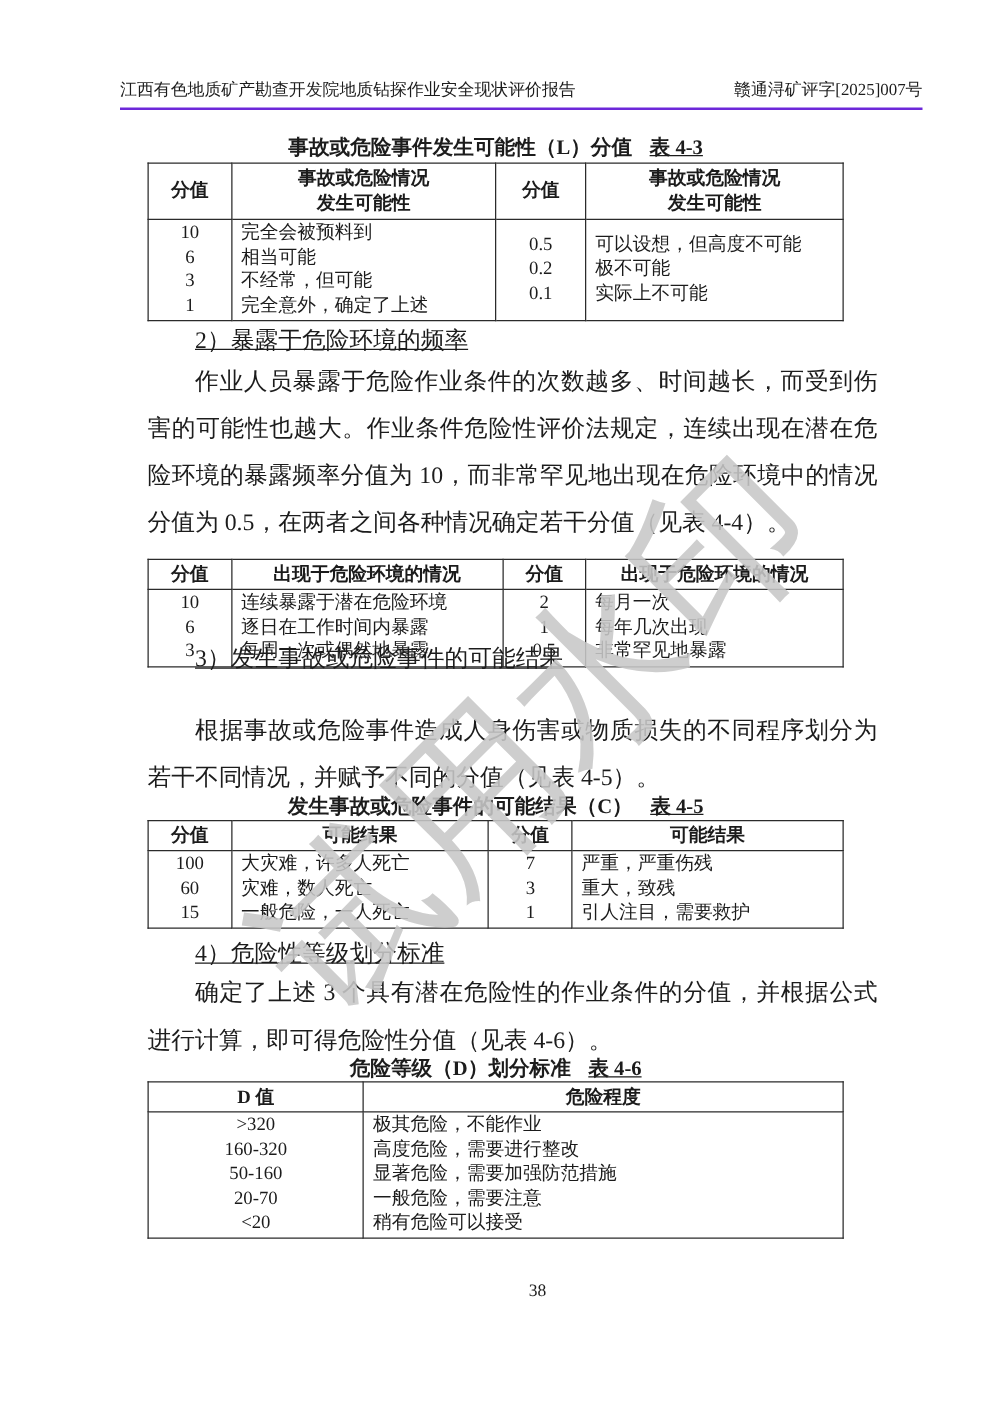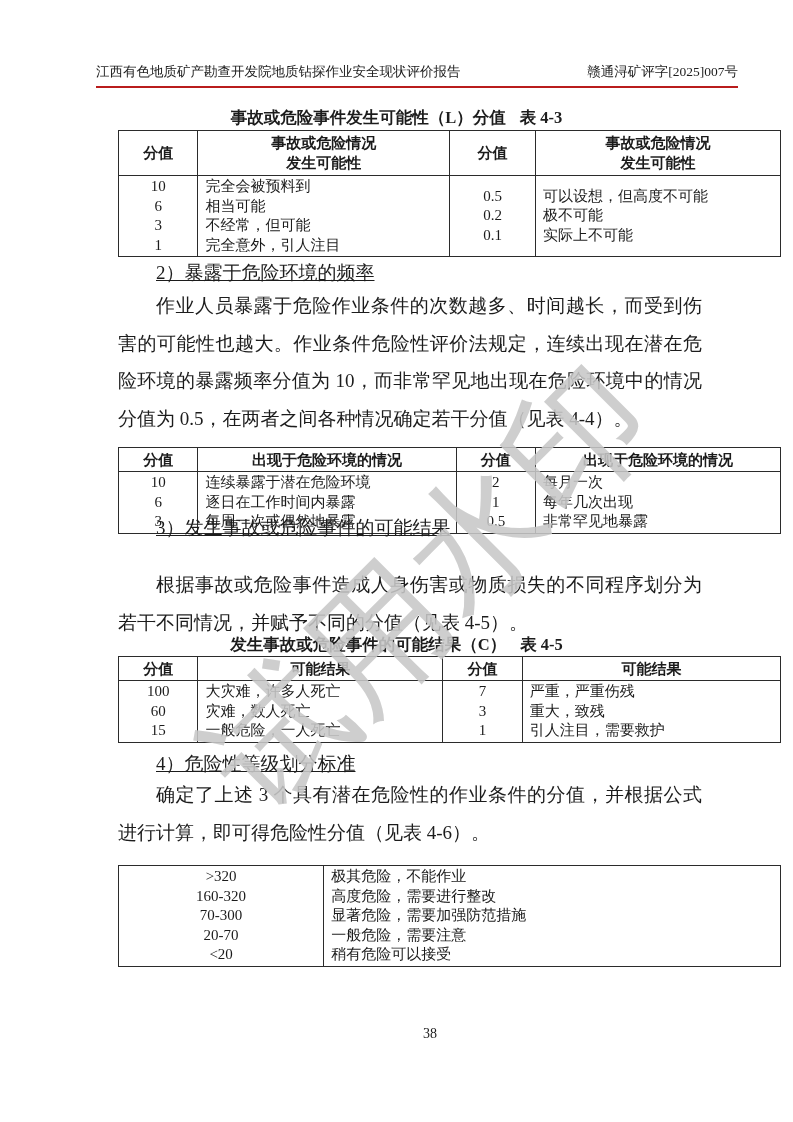--- a/index.html
+++ b/index.html
@@ -9,33 +9,33 @@
     background: #ffffff;
     font-family: "Liberation Serif", "DejaVu Serif", serif;
     color: #1c1c1c;
     overflow: hidden;
   }
   
   .doc-header {
     position: absolute; left: 96px; top: 62px; width: 642px;
     display: flex; justify-content: space-between; align-items: flex-end;
     font-size: 13.5px; line-height: 20px;
-    border-bottom: 2px solid #b91c1c; padding-bottom: 4px;
+    border-bottom: 2px solid #6d28d9; padding-bottom: 4px;
     z-index: 1;
   }
   
   .abs { position: absolute; left: 118px; z-index: 1; }
   .tbl-title {
     width: 557px; text-align: center; font-weight: bold;
     font-size: 16.5px; line-height: 20px;
   }
-  .tbl-title .tlabel { margin-left: 14px; }
+  .tbl-title .tlabel { margin-left: 14px; text-decoration: underline; }
   table.tbl {
     border-collapse: collapse; table-layout: fixed;
-    width: 663px; background: transparent; border-radius: 22px;
+    width: 557px; background: transparent; border-radius: 22px;
   }
   table.tbl td {
     border: 1.6px solid #2b2b2b; padding: 1px 7px;
     font-size: 15px; color: #1b1b1b; vertical-align: middle;
   }
   td.th { font-weight: bold; text-align: center; font-size: 15.5px; line-height: 20px; }
   td.score-cell { text-align: center; }
   td.desc-cell  { text-align: left; }
   .cl { line-height: 19.5px; white-space: nowrap; }
   .t43 .hrow td { height: 42px; }
@@ -101,21 +101,21 @@
       <td class="score-cell">
         <div class="cl">10</div>
         <div class="cl">6</div>
         <div class="cl">3</div>
         <div class="cl">1</div>
       </td>
       <td class="desc-cell">
         <div class="cl">完全会被预料到</div>
         <div class="cl">相当可能</div>
         <div class="cl">不经常，但可能</div>
-        <div class="cl">完全意外，引人注目</div>
+        <div class="cl">完全意外，确定了上述</div>
       </td>
       <td class="score-cell">
         <div class="cl">0.5</div>
         <div class="cl">0.2</div>
         <div class="cl">0.1</div>
       </td>
       <td class="desc-cell">
         <div class="cl">可以设想，但高度不可能</div>
         <div class="cl">极不可能</div>
         <div class="cl">实际上不可能</div>
@@ -207,31 +207,38 @@
         <div class="cl">重大，致残</div>
         <div class="cl">引人注目，需要救护</div>
       </td>
     </tr>
   </tbody>
     </table>
 
   <div class="abs sec-heading" style="top:750px">4）危险性等级划分标准</div>
   <div class="abs para" style="top:776px">确定了上述 3 个具有潜在危险性的作业条件的分值，并根据公式进行计算，即可得危险性分值（见表 4-6）。</div>
 
+  <div class="abs tbl-title" style="top:845px">
+    <span>危险等级（D）划分标准</span><span class="tlabel">表 4-6</span>
+  </div>
   <table class="abs tbl t46" style="top:865px">
     <colgroup>
         <col style="width:31%">
         <col style="width:69%">
       </colgroup>
     <tbody>
+        <tr class="hrow">
+      <td class="th">D 值</td>
+      <td class="th">危险程度</td>
+    </tr>
     <tr>
       <td class="score-cell">
         <div class="cl">&gt;320</div>
         <div class="cl">160-320</div>
-        <div class="cl">70-300</div>
+        <div class="cl">50-160</div>
         <div class="cl">20-70</div>
         <div class="cl">&lt;20</div>
       </td>
       <td class="desc-cell">
         <div class="cl">极其危险，不能作业</div>
         <div class="cl">高度危险，需要进行整改</div>
         <div class="cl">显著危险，需要加强防范措施</div>
         <div class="cl">一般危险，需要注意</div>
         <div class="cl">稍有危险可以接受</div>
       </td>

